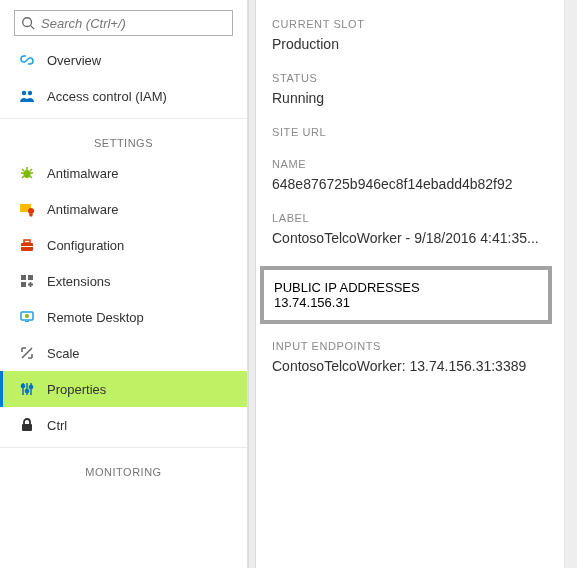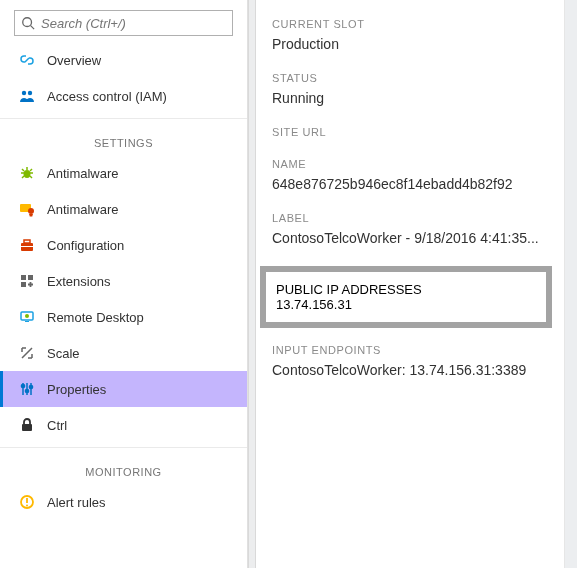--- a/index.html
+++ b/index.html
@@ -52,21 +52,21 @@
   
   .nav-item {
     display:flex; align-items:center;
     height:36px;
     padding: 0 16px;
     cursor:pointer;
     color:#323232;
     border-left:3px solid transparent;
   }
   .nav-item.selected {
-    background:#c4b5fd;
+    background:#bef264;
     border-left:3px solid #0078d4;
   }
   .nav-item .ico { width:16px; height:16px; margin-right:12px; display:flex;align-items:center;justify-content:center;}
   .nav-item .ico svg { width:16px; height:16px; }
   .section-label {
     font-size:11px;
     letter-spacing:0.5px;
     color:#767676;
     padding: 14px 16px 6px 16px;
     text-align: center;
@@ -82,21 +82,21 @@
   }
   .field .val {
     font-size:14px;
     color:#323232;
     word-wrap:break-word;
     overflow:hidden;
     text-overflow:ellipsis;
     white-space:nowrap;
   }
   .highlight-box {
-    border:6px solid #a3a3a3;
+    border:4px solid #a3a3a3;
     padding: 6px 10px 10px 10px;
     margin-left:-12px; margin-right:-6px;
     margin-bottom:16px;
   }
   .highlight-box .lbl { margin-top:4px;}
 </style>
 </head>
 <body>
 
 <div class="col-left">
@@ -214,30 +214,20 @@
           <rect x="3" y="7" width="10" height="7" rx="1"></rect>
           <path d="M5 7V5a3 3 0 016 0v2" fill="none" stroke="#323232" stroke-width="1.8"></path>
         </svg>
     </span>
     <span>Ctrl</span>
   </div>
 
   <div class="divider"></div>
   <div class="section-label">MONITORING</div>
 
-  <div class="nav-item">
-    <span class="ico">
-      <svg viewBox="0 0 16 16">
-          <circle cx="8" cy="8" r="6" fill="none" stroke="#ffb900" stroke-width="1.8"></circle>
-          <line x1="8" y1="4" x2="8" y2="9" stroke="#ffb900" stroke-width="1.8"></line>
-          <circle cx="8" cy="11.5" r="1" fill="#ffb900"></circle>
-        </svg>
-    </span>
-    <span>Alert rules</span>
-  </div>
 
 </div>
 
 <div class="gutter1"></div>
 
 <div class="col-right">
 
   <div class="field">
     <div class="lbl">CURRENT SLOT</div>
     <div class="val">Production</div>

